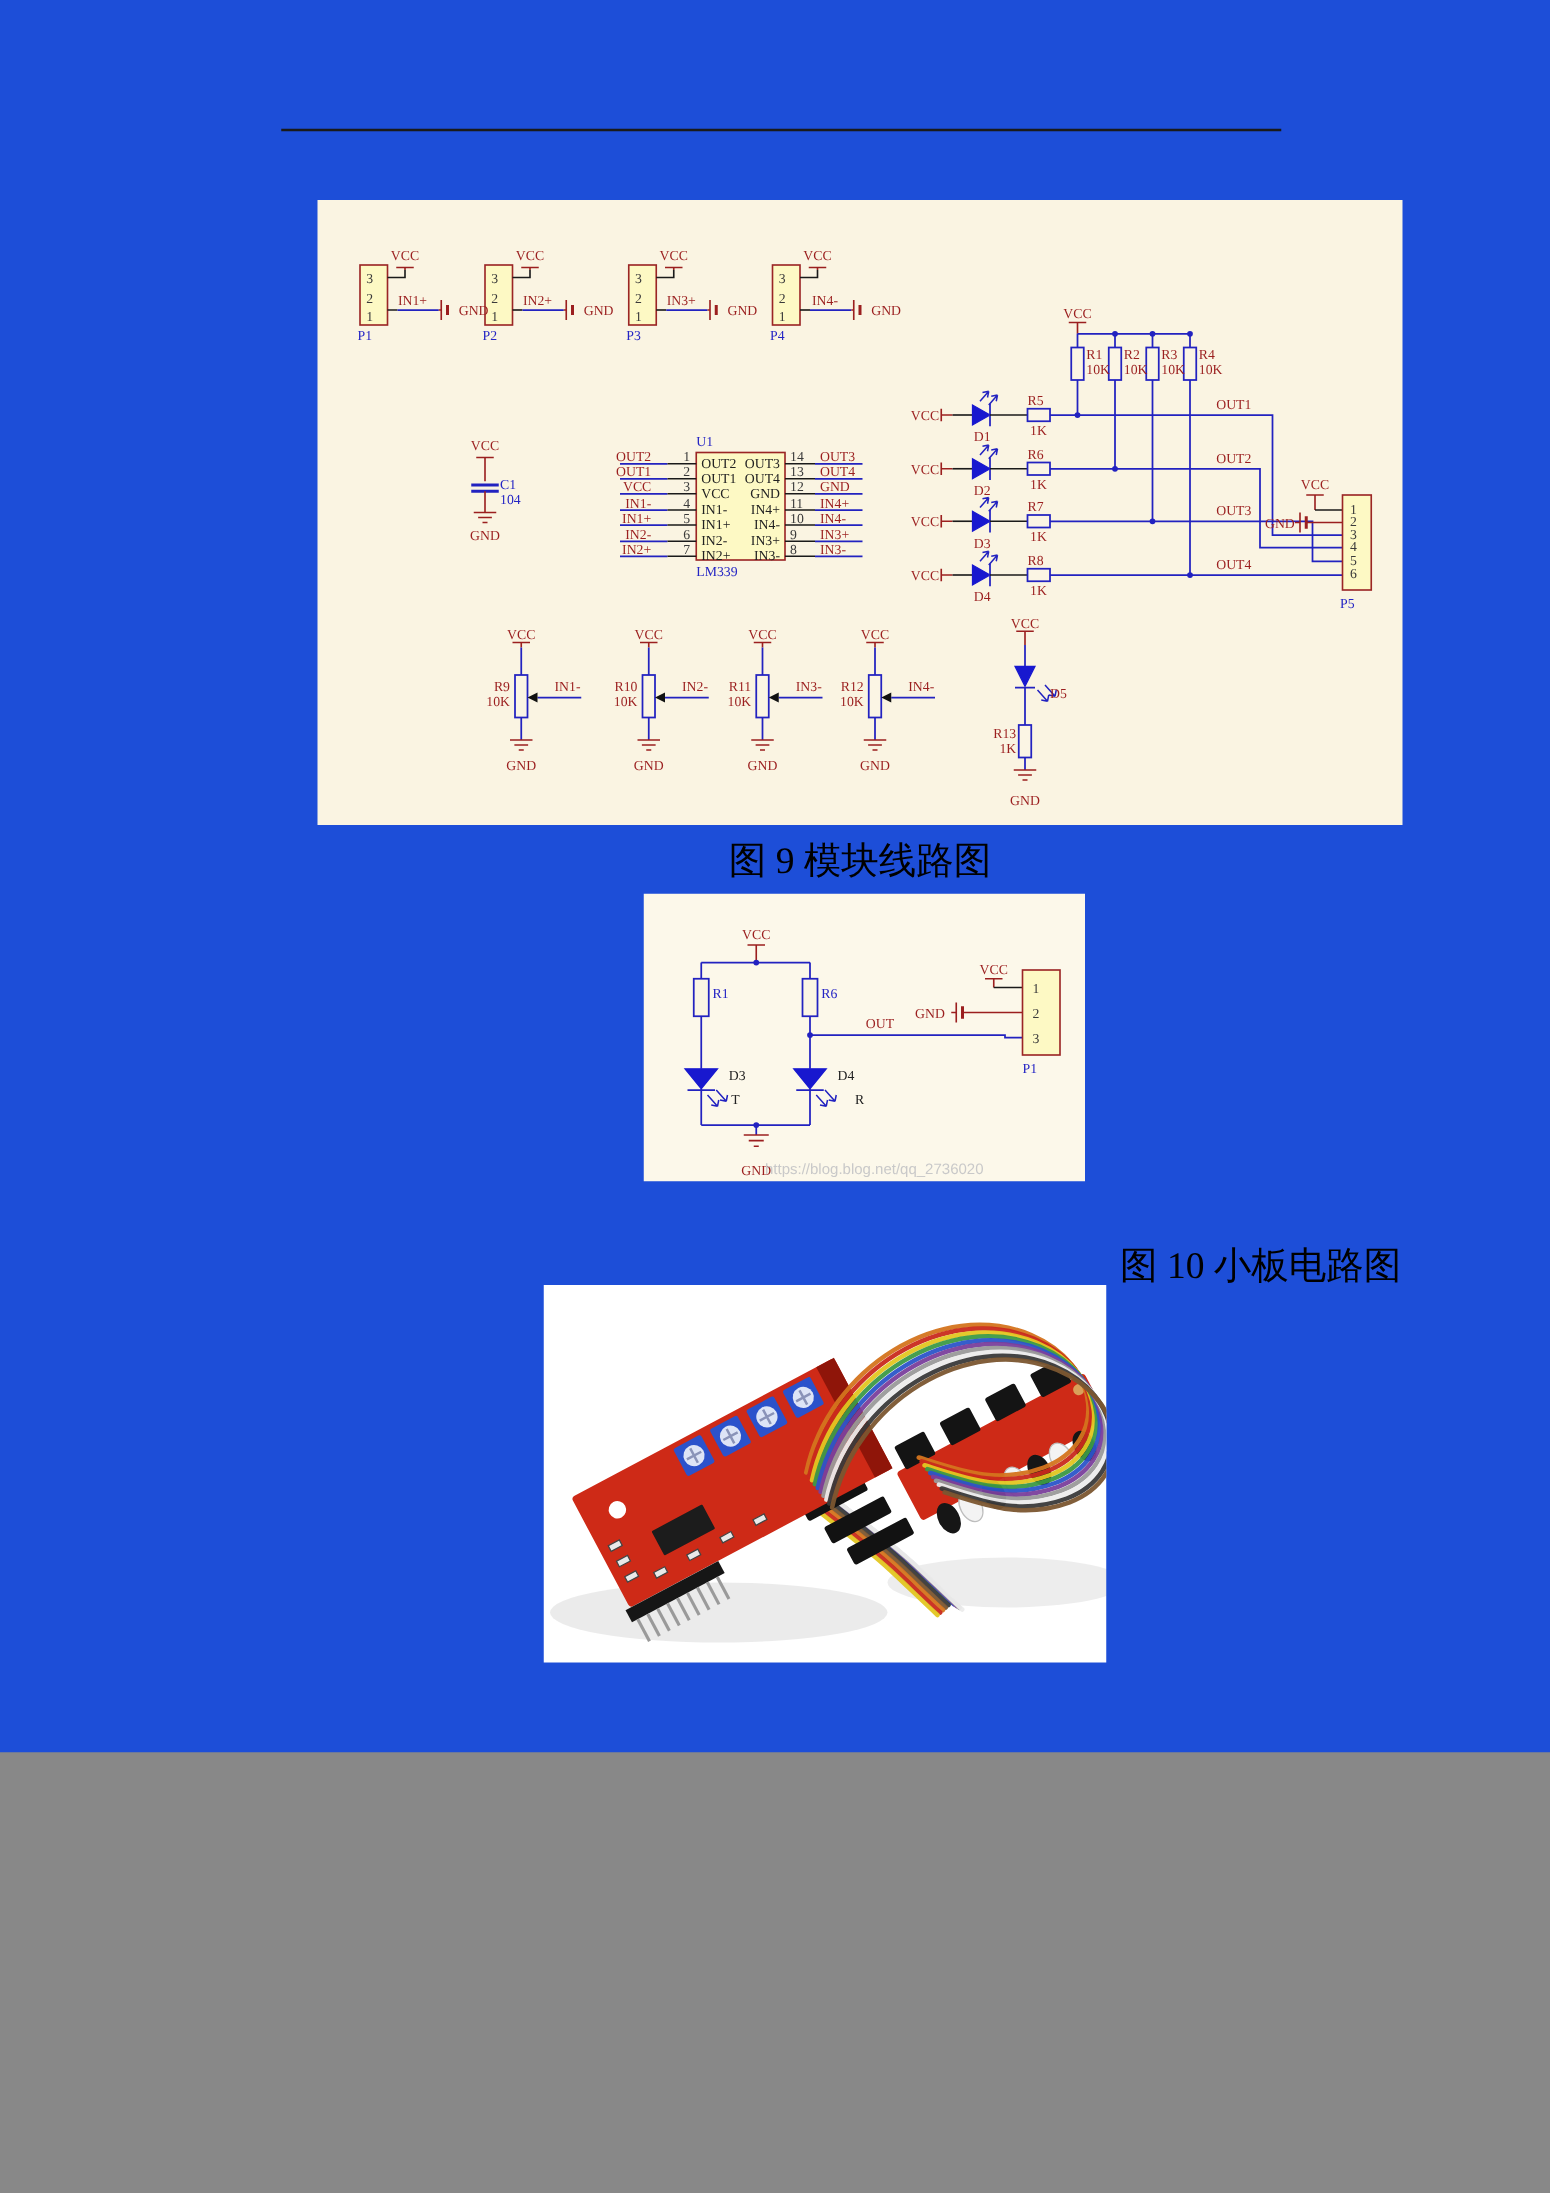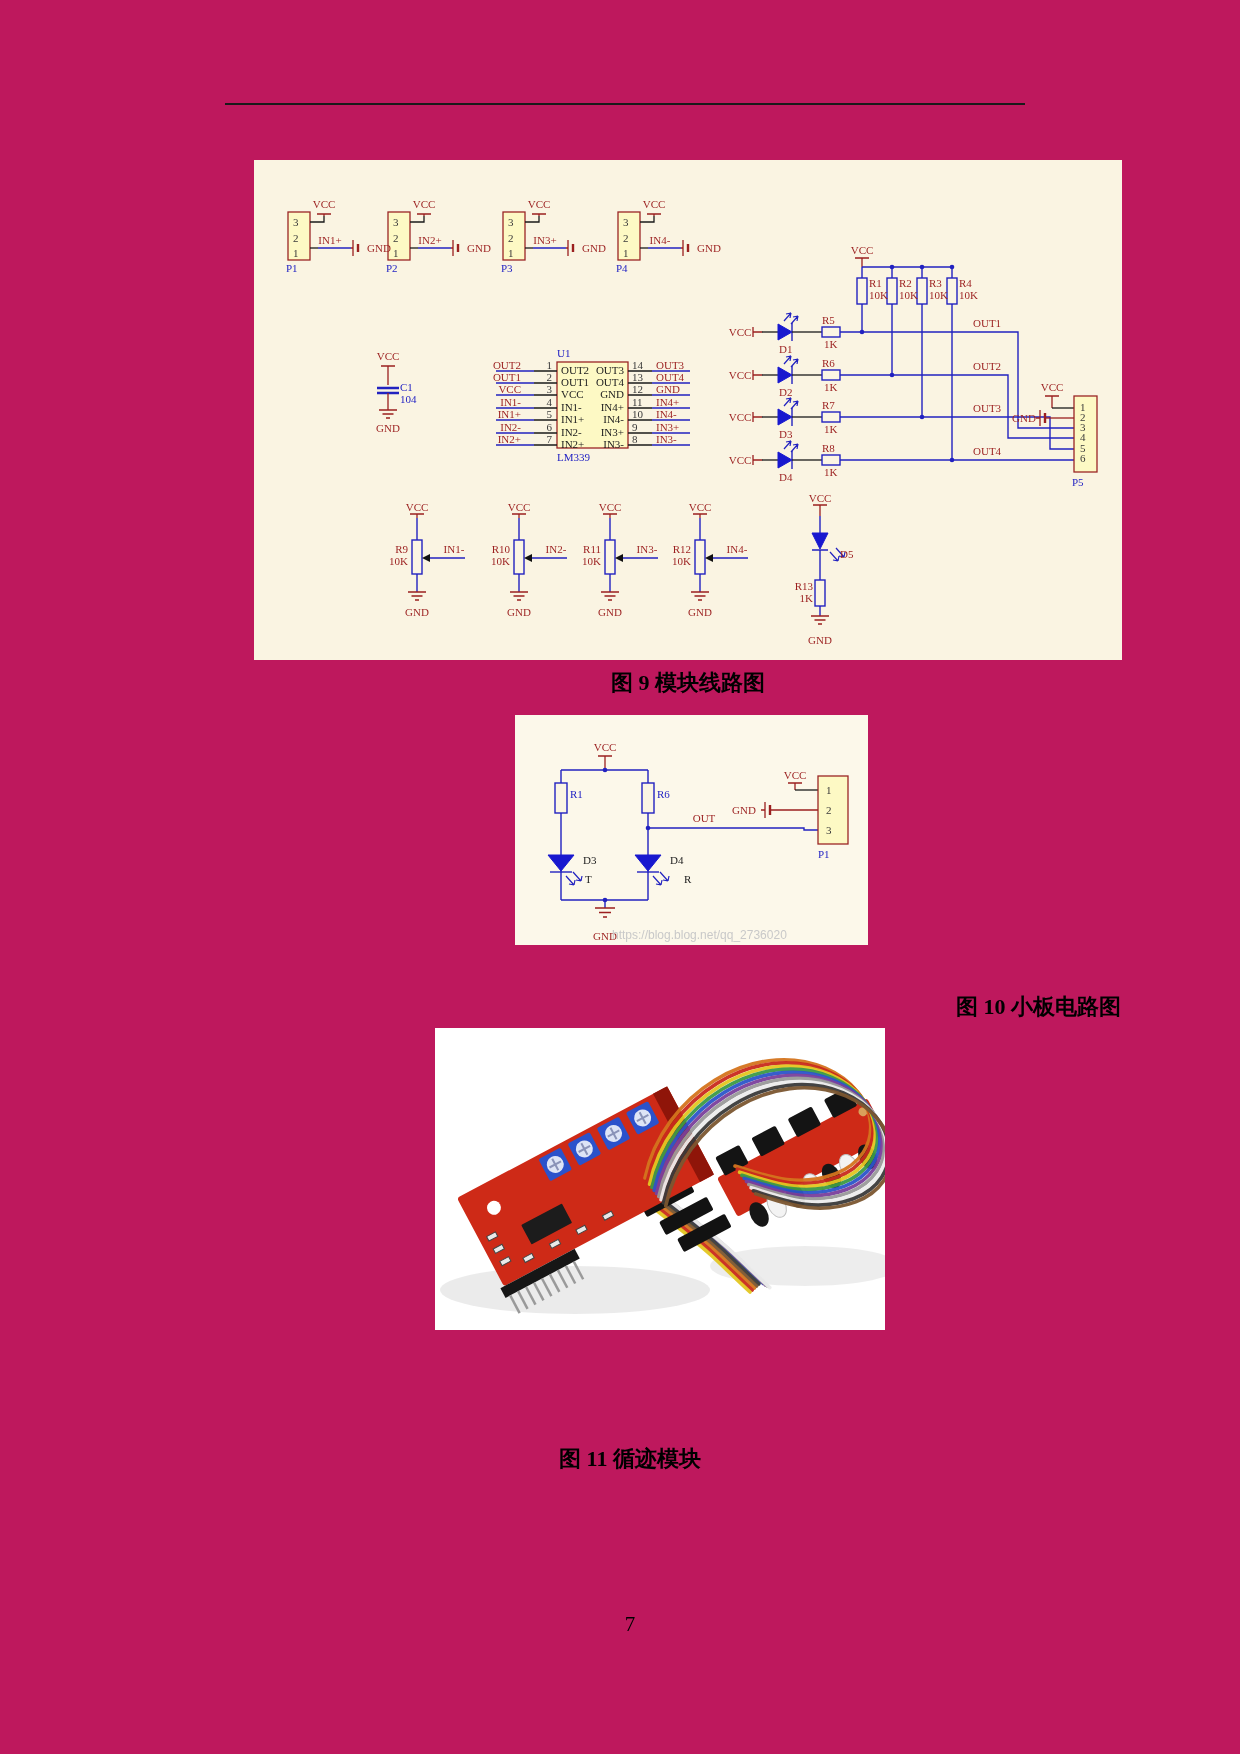--- a/index.html
+++ b/index.html
@@ -1,24 +1,24 @@
 <!DOCTYPE html>
 <html><head>
 <meta charset="utf-8">
 <style>
   html,body{margin:0;padding:0;background:#888;}
-  .page{position:relative;width:1240px;height:1754px;background:#be185d;overflow:hidden;
+  .page{position:relative;width:1240px;height:1402px;background:#1d4ed8;overflow:hidden;
         font-family:"Liberation Serif",serif;}
   .top-rule{position:absolute;left:225px;top:103px;width:800px;height:2px;background:#1a1a1a;}
   .figbox{position:absolute;}
   .fig9{left:254px;top:160px;width:868px;height:500px;background:#faf4e2;}
   .fig10{left:515px;top:715px;width:353px;height:230px;background:#fcf8ea;}
   .photo{left:435px;top:1028px;width:450px;height:302px;background:#ffffff;}
   .caption{position:absolute;left:255px;width:866px;text-align:center;
-           font-weight:bold;font-size:22px;color:#000;}
+           font-weight:normal;font-size:30px;color:#000;}
   .cap9{top:668px;} .cap10{top:992px;text-align:right;}
   .cap11{left:225px;width:810px;top:1424px;margin-top:20px;}
   .para{position:absolute;left:225px;top:1468px;width:810px;
         font-size:24px;line-height:47px;font-weight:600;color:#000;}
   .pline{text-align:justify;text-align-last:justify;white-space:nowrap;}
   .pline1{text-indent:38px;}
   .pagenum{position:absolute;left:225px;top:1612px;width:810px;text-align:center;
            font-size:21px;color:#000;}
   .watermark{position:absolute;left:612px;top:928px;width:256px;font-size:12px;
              color:#c9c9c9;font-family:"Liberation Sans",sans-serif;overflow:hidden;white-space:nowrap;}

